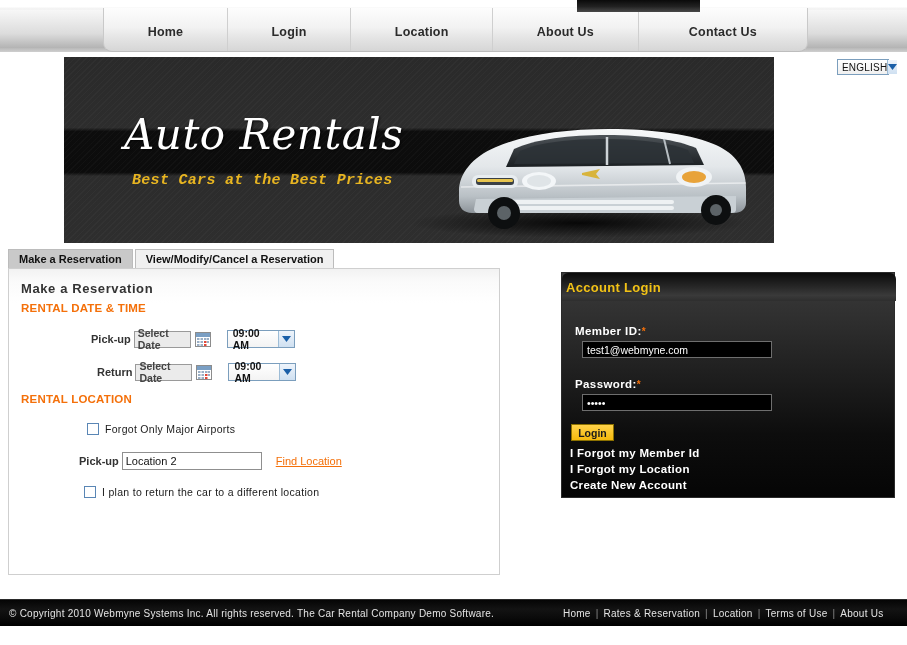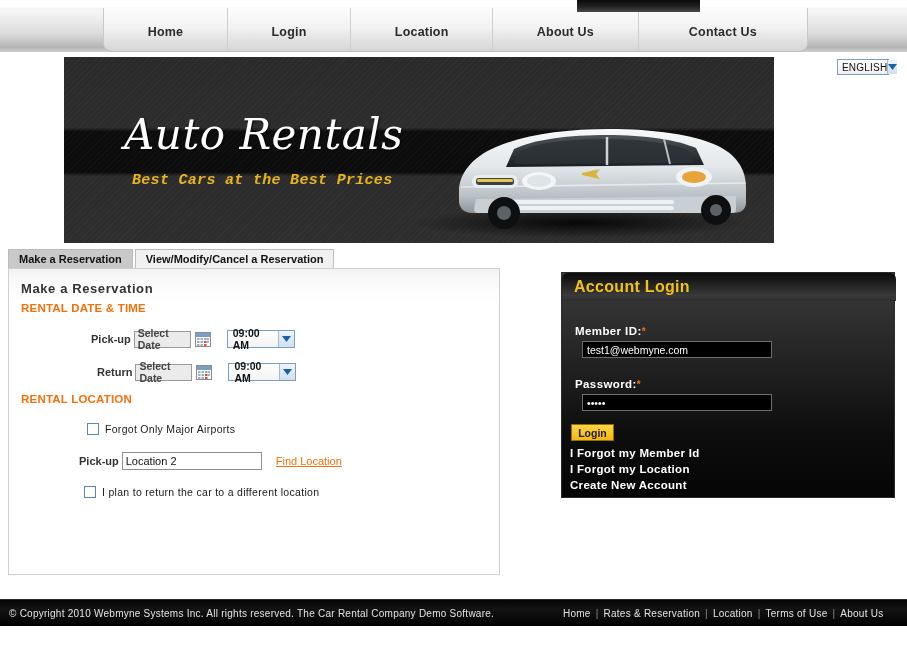--- a/index.html
+++ b/index.html
@@ -252,22 +252,22 @@
     border: 1px solid #2b2b2b;
   }
   .login-header {
     position: absolute; left: 0; top: 0;
     width: 334px; height: 28px;
     background: linear-gradient(to bottom, #0b0b0b 0%, #262626 48%, #3a3a3a 80%, #2e2e2e 100%);
     border-radius: 6px 6px 0 0;
     display: flex; align-items: center;
   }
   .login-header .t {
-    margin-left: 12px;
-    font-size: 16px; font-weight: bold;
+    margin-left: 4px;
+    font-size: 13px; font-weight: bold;
     color: #f2c216;
     letter-spacing: 0.3px;
   }
   .lp-label {
     position: absolute;
     font-size: 11.5px; font-weight: bold;
     color: #ffffff;
     letter-spacing: 0.4px;
   }
   .req { color: #f4700a; font-size: 10px; }

